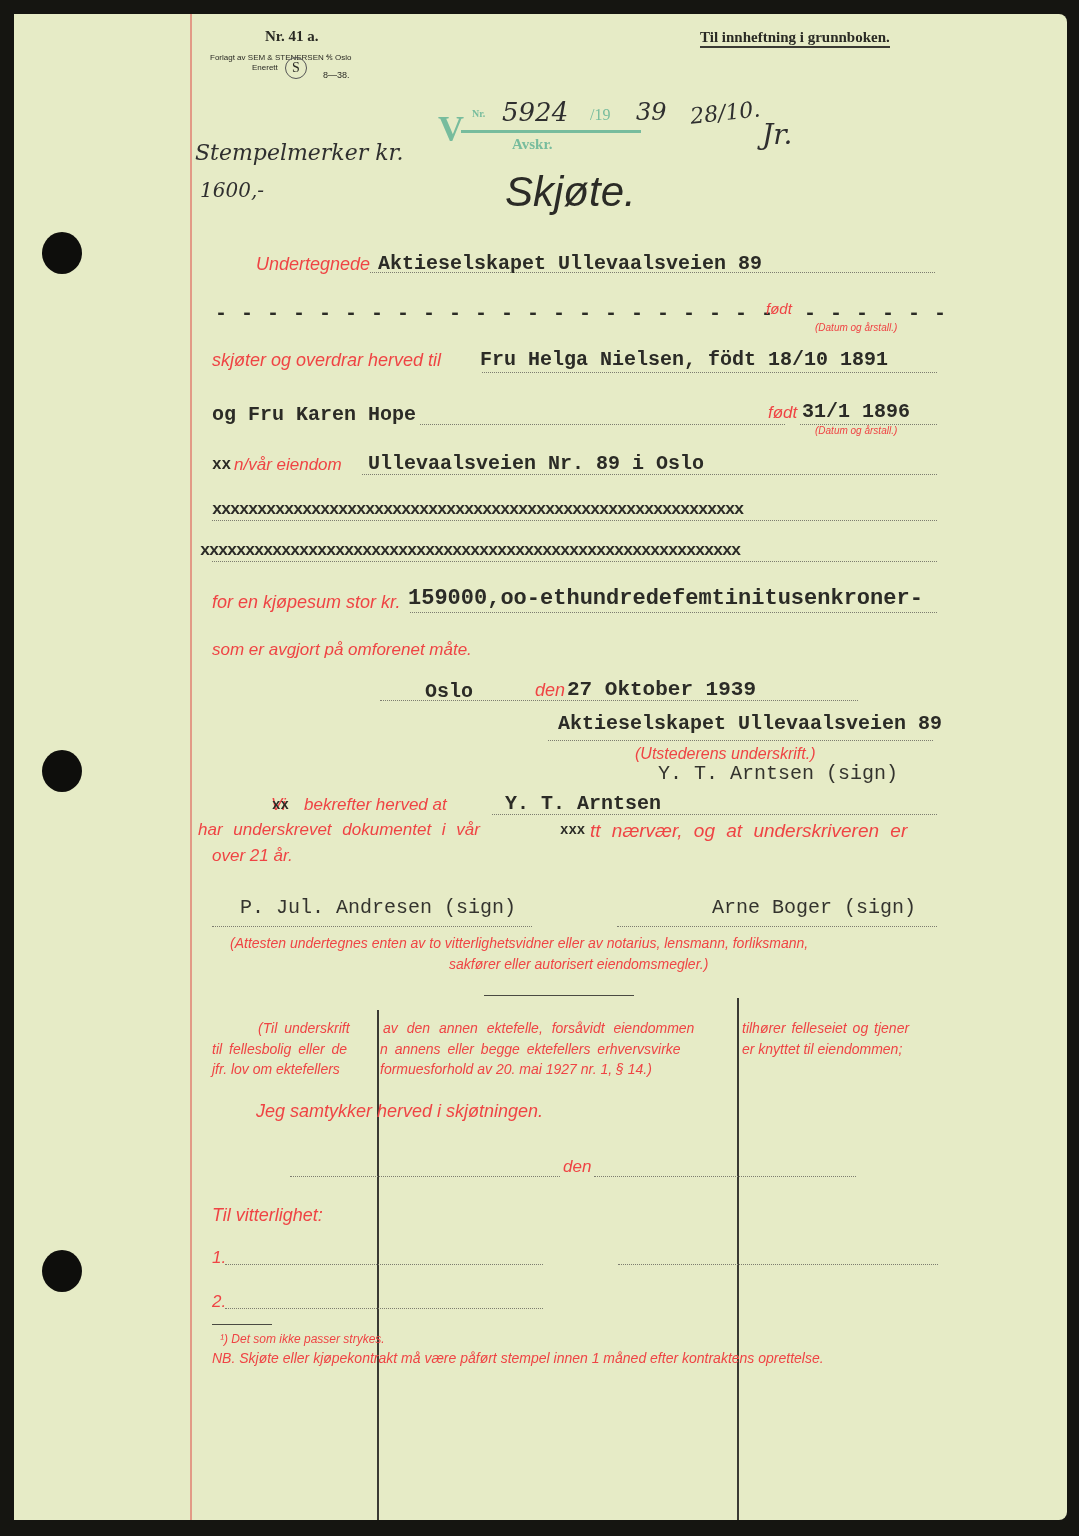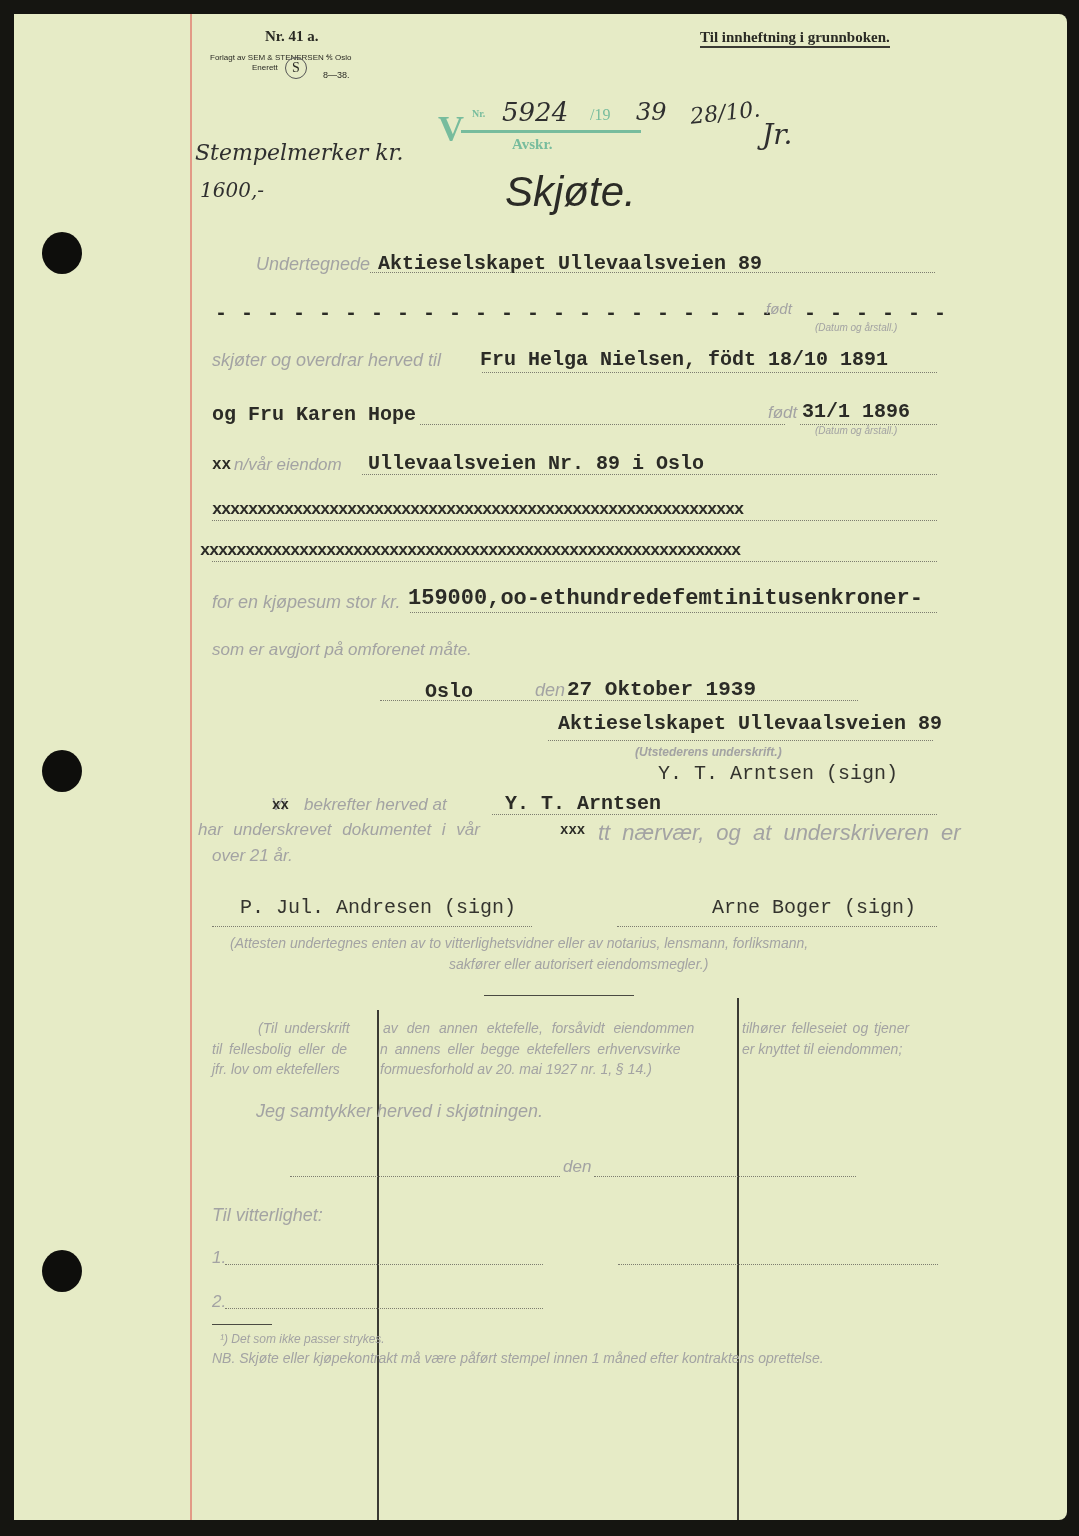--- a/index.html
+++ b/index.html
@@ -4,21 +4,21 @@
   <style>
     html, body { margin:0; padding:0; }
     body { width:1079px; height:1536px; background:#151511; position:relative; overflow:hidden; }
     .paper { position:absolute; left:14px; top:14px; width:1053px; height:1506px; background:#e6ebc6;
       border-radius:0 8px 8px 0; }
     .margin-line { position:absolute; left:190px; top:14px; width:2px; height:1506px; background:#e29a86; }
     .hole { position:absolute; left:42px; width:40px; height:42px; border-radius:50%; background:#0e0e0c; }
     .abs { position:absolute; white-space:nowrap; }
     .serif { font-family:"Liberation Serif", serif; color:#2a2a24; }
     .sans { font-family:"Liberation Sans", sans-serif; color:#2a2a24; }
-    .it { font-family:"Liberation Sans", sans-serif; font-style:italic; color:#a3a3a3; }
+    .it { font-family:"Liberation Sans", sans-serif; font-style:italic; color:#ef4444; }
     .mono { font-family:"Liberation Mono", monospace; color:#2b2b26; font-weight:bold; }
     .monol { font-family:"Liberation Mono", monospace; color:#34342e; }
     .hand { font-family:"DejaVu Serif", serif; font-style:italic; color:#2f2f2f; }
     .dots { position:absolute; border-bottom:1px dotted #7d7d70; height:0; }
     .solid { position:absolute; background:#4a4a42; height:1px; }
     .vline { position:absolute; width:1.5px; background:#3a3a33; }
     .stamp { color:#77bc9d; font-family:"Liberation Serif", serif; font-weight:bold; }
     .xx { letter-spacing:-1.2px; }
   </style>
 </head>
@@ -88,32 +88,32 @@
 
 <div class="abs it" style="left:212px;top:640px;font-size:17px;">som er avgjort på omforenet måte.</div>
 
 <div class="abs mono" style="left:425px;top:680px;font-size:20px;">Oslo</div>
 <div class="dots" style="left:380px;top:700px;width:478px;"></div>
 <div class="abs it" style="left:535px;top:680px;font-size:18px;">den</div>
 <div class="abs mono" style="left:567px;top:678px;font-size:21px;">27 Oktober 1939</div>
 
 <div class="abs mono" style="left:558px;top:712px;font-size:20px;">Aktieselskapet Ullevaalsveien 89</div>
 <div class="dots" style="left:548px;top:740px;width:385px;"></div>
-<div class="abs it" style="left:635px;top:745px;font-size:12px;font-weight:bold;">(Utstederens underskrift.)</div>
+<div class="abs it" style="left:635px;top:745px;font-size:16px;">(Utstederens underskrift.)</div>
 <div class="abs monol" style="left:658px;top:762px;font-size:20px;">Y. T. Arntsen (sign)</div>
 
 <div class="abs it" style="left:256px;top:795px;font-size:17px;margin-left:15px;">Vi</div>
 <div class="abs mono" style="left:272px;top:797px;font-size:14px;">xx</div>
 <div class="abs it" style="left:304px;top:795px;font-size:17px;">bekrefter herved at</div>
 <div class="dots" style="left:492px;top:814px;width:445px;"></div>
 <div class="abs mono" style="left:505px;top:792px;font-size:20px;">Y. T. Arntsen</div>
 
 <div class="abs it" style="left:198px;top:820px;font-size:17px;word-spacing:6px;">har underskrevet dokumentet i vår</div>
 <div class="abs mono" style="left:560px;top:822px;font-size:14px;">xxx</div>
-<div class="abs it" style="left:590px;top:820px;font-size:22px;word-spacing:6px;margin-left:8px;">tt nærvær, og at underskriveren er</div>
+<div class="abs it" style="left:590px;top:820px;font-size:19px;word-spacing:6px;">tt nærvær, og at underskriveren er</div>
 <div class="abs it" style="left:212px;top:846px;font-size:17px;">over 21 år.</div>
 
 <div class="abs monol" style="left:240px;top:896px;font-size:20px;">P. Jul. Andresen (sign)</div>
 <div class="dots" style="left:212px;top:926px;width:320px;"></div>
 <div class="abs monol" style="left:712px;top:896px;font-size:20px;">Arne Boger  (sign)</div>
 <div class="dots" style="left:617px;top:926px;width:320px;"></div>
 <div class="abs it" style="left:230px;top:935px;font-size:14px;">(Attesten undertegnes enten av to vitterlighetsvidner eller av notarius, lensmann, forliksmann,</div>
 <div class="abs it" style="left:420px;top:956px;font-size:14px;margin-left:29px;">sakfører eller autorisert eiendomsmegler.)</div>
 
 <div class="solid" style="left:484px;top:995px;width:150px;"></div>

